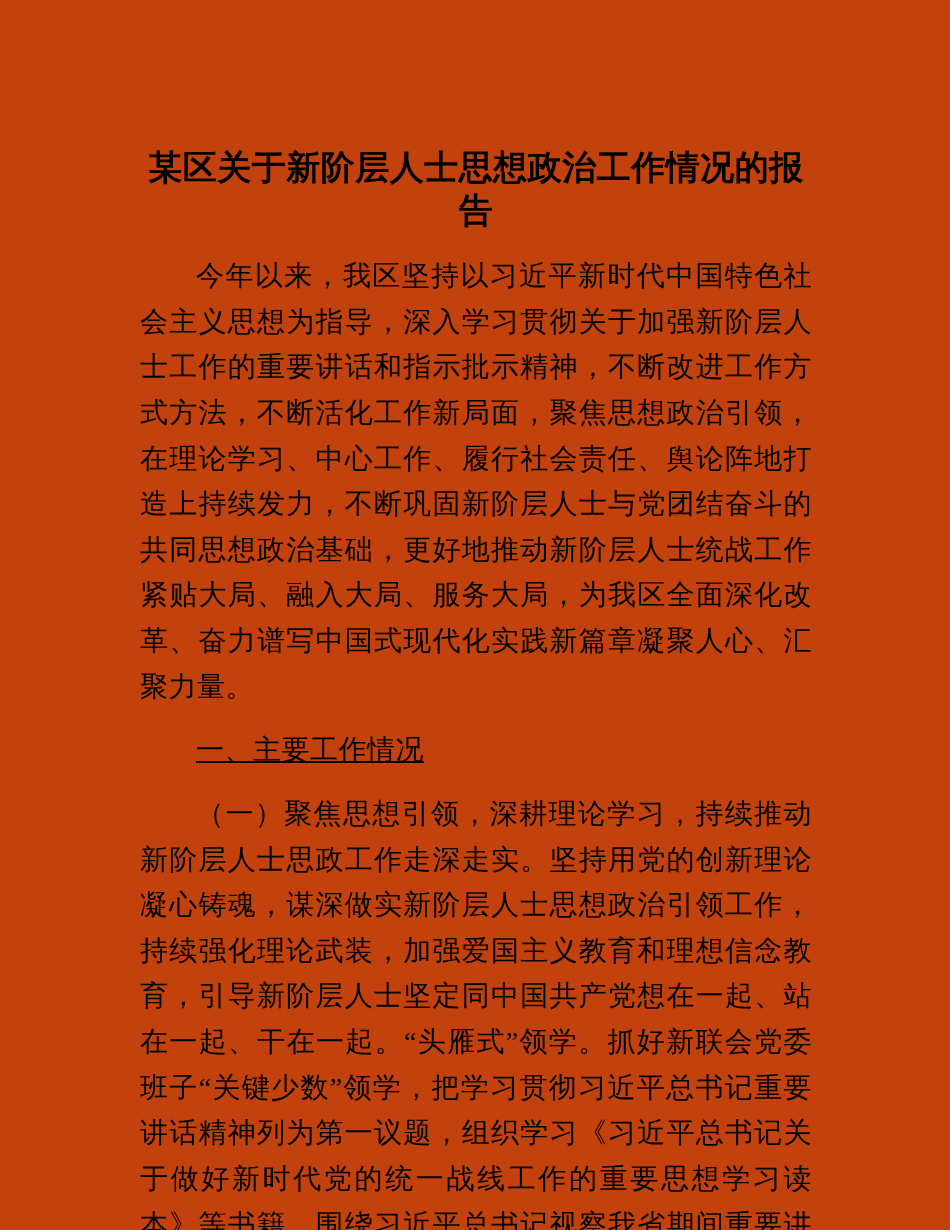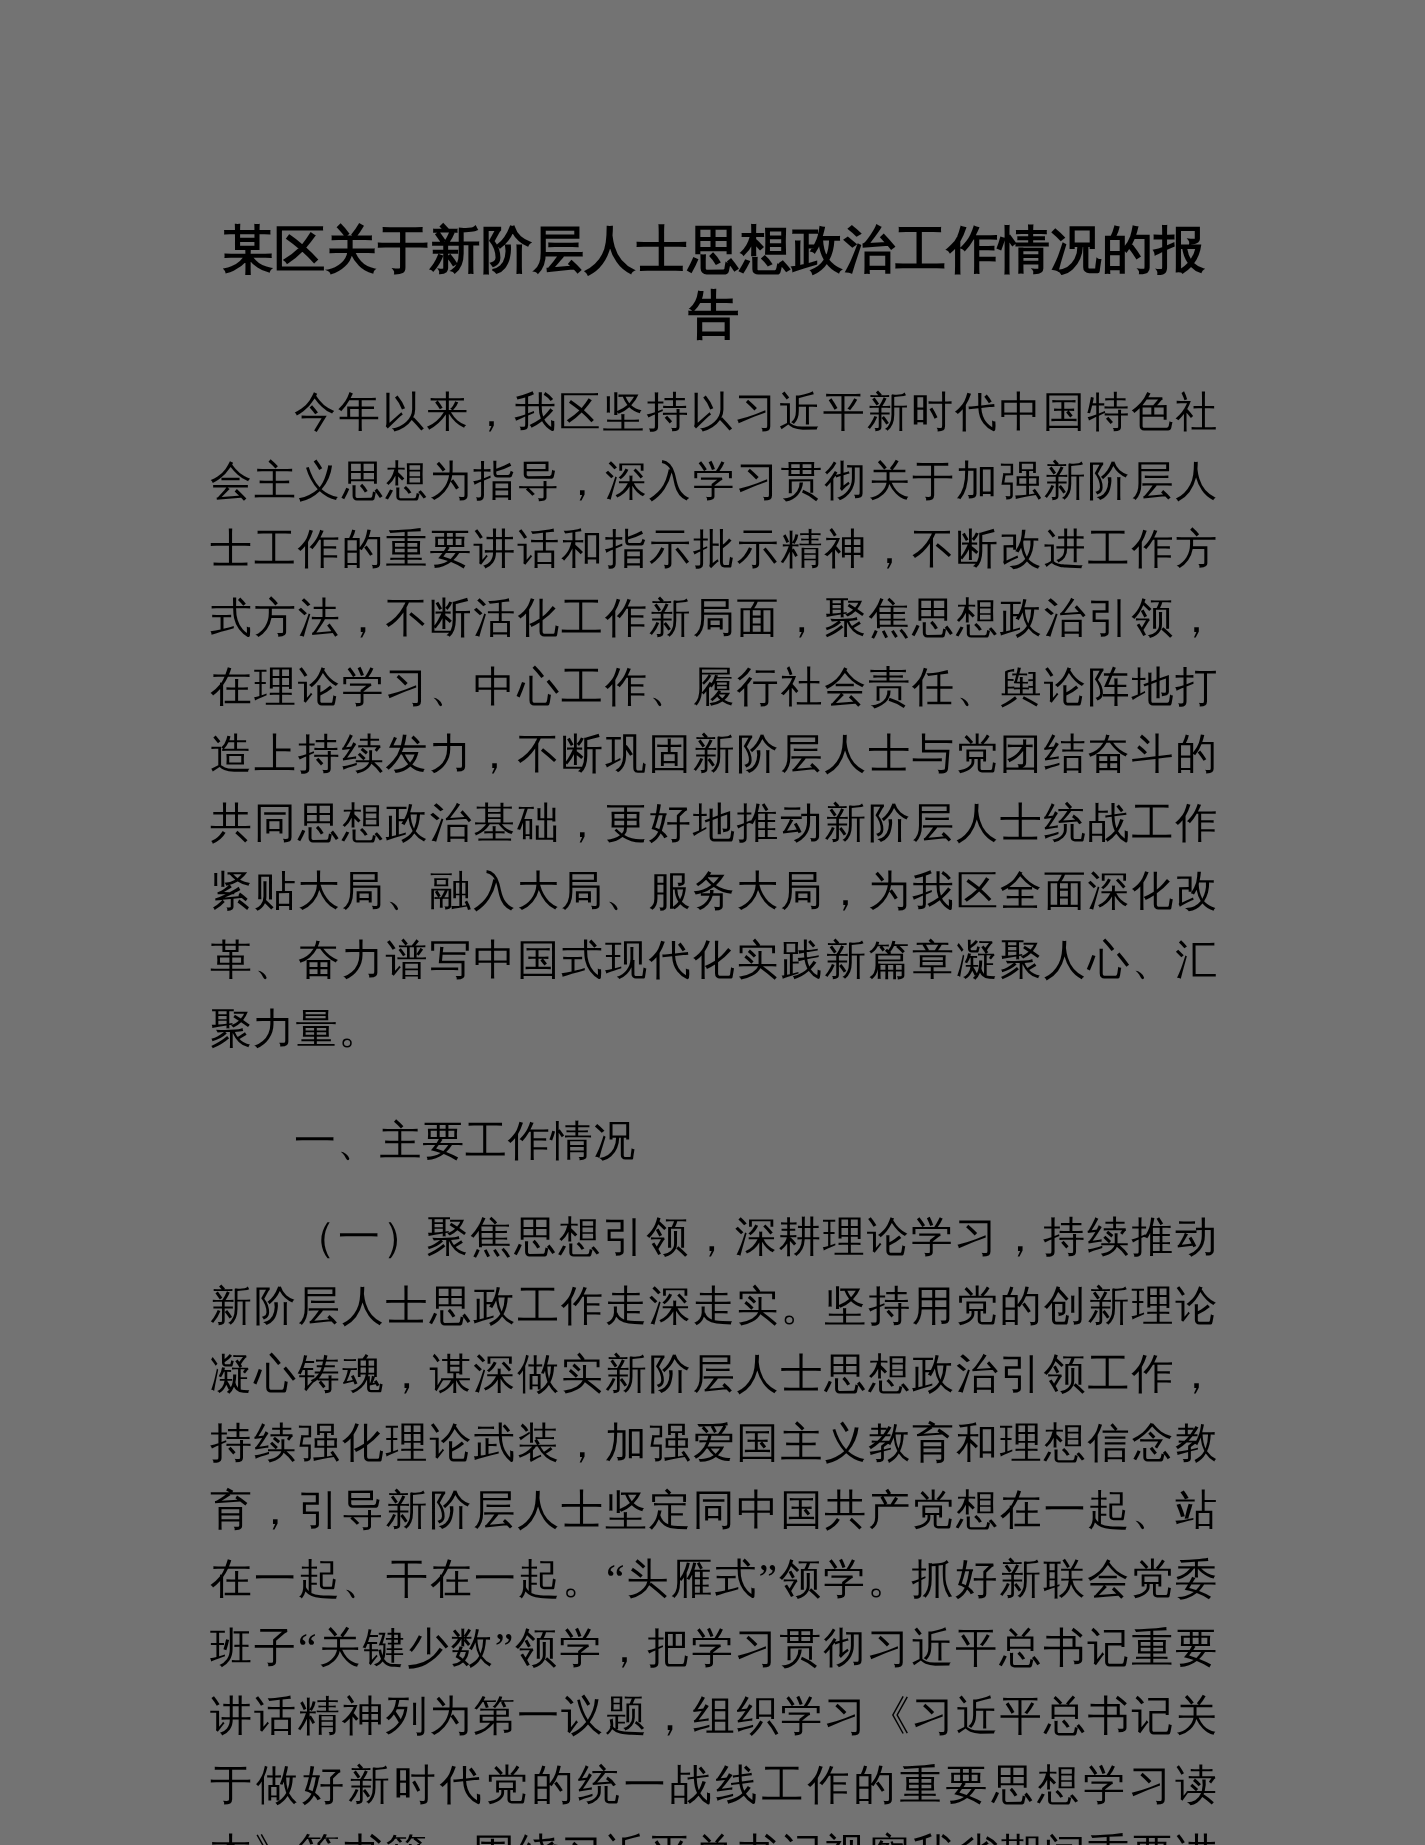--- a/index.html
+++ b/index.html
@@ -13,21 +13,21 @@
     overflow: hidden;
     color: #000000;
     font-family: "Liberation Serif", "DejaVu Serif", serif;
   }
   .page {
     box-sizing: border-box;
     width: 950px;
     height: 1230px;
     padding: 146px 138px 60px 140px;
     overflow: hidden;
-    background: #737373;
+    background: #c2410c;
   }
   .doc-title {
     font-family: "Liberation Sans", "DejaVu Sans", sans-serif;
     font-weight: 700;
     font-size: 34px;
     line-height: 1.25;
     text-align: center;
     margin: 0 0 22px 0;
     letter-spacing: 0.5px;
   }
@@ -35,22 +35,23 @@
     margin: 0;
     font-size: 28px;
     line-height: 1.63;
     text-align: justify;
     text-justify: inter-ideograph;
     text-indent: 2em;
     letter-spacing: 0.5px;
     word-break: break-all;
   }
   .section-heading {
-    margin-top: 30px;
+    margin-top: 18px;
     margin-bottom: 18px;
+    text-decoration: underline;
   }
 </style>
 </head>
 <body>
 
 <div class="page">
   <h1 class="doc-title">某区关于新阶层人士思想政治工作情况的报告</h1>
 
   <p class="para">今年以来，我区坚持以习近平新时代中国特色社会主义思想为指导，深入学习贯彻关于加强新阶层人士工作的重要讲话和指示批示精神，不断改进工作方式方法，不断活化工作新局面，聚焦思想政治引领，在理论学习、中心工作、履行社会责任、舆论阵地打造上持续发力，不断巩固新阶层人士与党团结奋斗的共同思想政治基础，更好地推动新阶层人士统战工作紧贴大局、融入大局、服务大局，为我区全面深化改革、奋力谱写中国式现代化实践新篇章凝聚人心、汇聚力量。</p>
 

